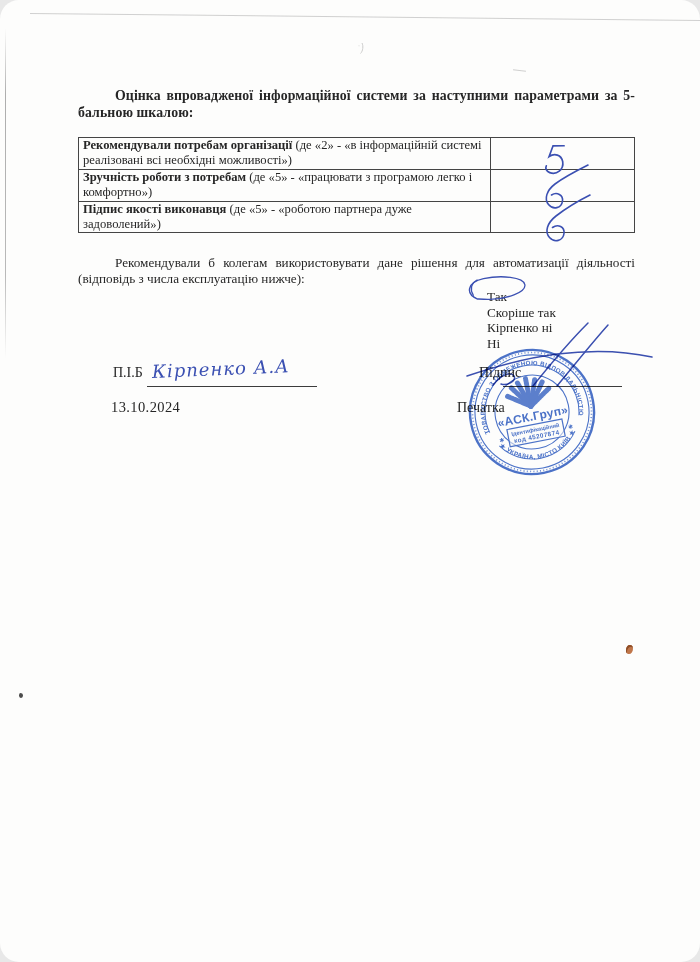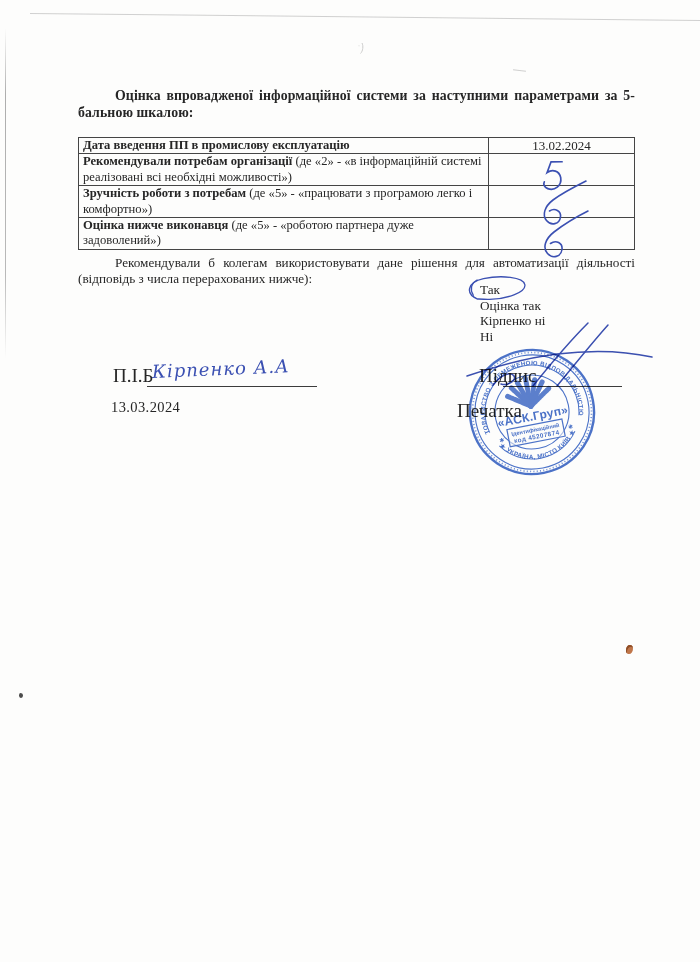--- a/index.html
+++ b/index.html
@@ -1,20 +1,20 @@
 <!DOCTYPE html>
 <html lang="uk"><head>
 <meta charset="utf-8">
 <style>
   html,body{margin:0;padding:0;}
   body{background:#e8e8e8;}
   .page{
     position:relative;width:700px;height:962px;margin:0 auto;
     background:#fdfdfc;overflow:hidden;
-    font-family:"Liberation Serif", serif;color:#262626;
+    font-family:"Liberation Serif", serif;color:#262626;border-radius:19px;
   }
   
   .scan-top-line{position:absolute;left:30px;top:13px;width:672px;height:1px;
     background:#ababab;opacity:.55;transform:rotate(.6deg);transform-origin:left center;}
   .scan-left-line{position:absolute;left:5px;top:28px;width:1px;height:330px;
     background:linear-gradient(to bottom, rgba(150,150,150,0), rgba(140,140,140,.7) 20%, rgba(140,140,140,.6) 75%, rgba(150,150,150,0));}
   .scan-curl{position:absolute;left:356px;top:42px;opacity:.5;}
   .scan-dash{position:absolute;left:513px;top:70px;width:13px;height:1px;background:#9a9a9a;opacity:.45;transform:rotate(7deg);}
   .speck-dark{position:absolute;left:19px;top:693px;width:4px;height:5px;background:#4c4c4c;border-radius:45% 55% 50% 50%;}
   .speck-orange{position:absolute;left:626px;top:645px;width:7px;height:9px;background:#c0764a;border-radius:55% 45% 60% 40%;box-shadow:inset 1px 2px 0 #8f4e27;}
@@ -27,26 +27,26 @@
   table.eval{position:absolute;left:78px;top:137px;width:557px;border-collapse:collapse;
     font-size:12.6px;line-height:15.4px;}
   table.eval td{border:1.4px solid #454545;padding:0 4px;vertical-align:top;}
   td.c-label{width:413px;}
   td.c-value{width:140px;text-align:center;position:relative;font-size:13px;}
   td.c-value svg{position:absolute;left:12px;top:-2px;overflow:visible;}
 
   
   .recommend{position:absolute;left:78px;top:255px;width:557px;margin:0;
     font-size:13.2px;line-height:16.2px;text-align:justify;text-indent:37px;}
-  ul.options{position:absolute;left:479px;top:281px;margin:1px;padding:0;list-style:none;
+  ul.options{position:absolute;left:479px;top:281px;margin:8px;padding:0;list-style:none;
     font-size:13.2px;line-height:15.7px;}
   .option-oval{position:absolute;left:461px;top:274px;overflow:visible;}
 
   
-  .lbl{position:absolute;font-size:19px;}
+  .lbl{position:absolute;font-size:14px;}
   #lbl-name{left:113px;top:365px;}
   #lbl-sign{left:479px;top:365px;}
   #lbl-date{left:111px;top:399px;font-size:14.5px;letter-spacing:.4px;}
   #lbl-stamp{left:457px;top:400px;}
   .uline{position:absolute;height:1px;background:#3c3c3c;}
   #uline-name{left:147px;top:386px;width:170px;}
   #uline-sign{left:503px;top:386px;width:119px;}
   .hand-name{position:absolute;left:152px;top:357px;width:190px;
     font-family:"DejaVu Serif", serif;font-style:italic;font-size:18px;letter-spacing:1px;
     color:#3b50b2;transform:rotate(-2.4deg);white-space:nowrap;}
@@ -71,77 +71,73 @@
   </svg>
   <div class="scan-dash"></div>
   <div class="speck-dark"></div>
   <div class="speck-orange"></div>
 
   <p class="intro">Оцінка впровадженої інформаційної системи за наступними параметрами за 5-бальною шкалою:</p>
 
   <table class="eval">
     <tbody>
       <tr>
-        <td class="c-label"><b>Дата введення ПП в промислову експлуатацію</b><span></span></td>
-        <td class="c-value"><span>13.02.2024</span></td>
-      </tr>
-      <tr>
         <td class="c-label"><b>Рекомендували потребам організації</b><span> (де «2» - «в інформаційній системі реалізовані всі необхідні можливості»)</span></td>
         <td class="c-value">
           <span class="visually-hidden">5</span>
           <svg width="90" height="46" viewBox="0 0 90 46">
             <g class="ink" stroke-width="1.7" transform="rotate(5 52 22)">
               <path d="M60 9 L49 10 L46 21 C51 17 58 18 60 25 C62 33 55 39 48 37 C44.5 36 43 33 44 30.5"></path>
             </g>
           </svg>
         </td>
       </tr>
       <tr>
         <td class="c-label"><b>Зручність роботи з потребам</b><span> (де «5» - «працювати з програмою легко і комфортно»)</span></td>
         <td class="c-value">
           <span class="visually-hidden">5</span>
           <svg width="90" height="46" viewBox="0 0 90 46">
             <path class="ink" stroke-width="1.6" d="M85 -3 C73 3 60 10 52 16 C43.5 22.5 41 31 45.5 36.5 C50 42 58.5 40.5 59.5 33 C60.3 27 54 23.5 48.5 27"></path>
           </svg>
         </td>
       </tr>
       <tr>
-        <td class="c-label"><b>Оцінка нижче виконавця</b><span> (де «5» - «роботою партнера дуже задоволений»)</span></td>
+        <td class="c-label"><b>Підпис якості виконавця</b><span> (де «5» - «роботою партнера дуже задоволений»)</span></td>
         <td class="c-value">
           <span class="visually-hidden">5</span>
           <svg width="90" height="46" viewBox="0 0 90 46">
             <path class="ink" stroke-width="1.6" d="M87 -5 C75 1 62 9 53 16 C44 23 41.5 32 46.5 37.5 C51.5 43 60 41 61 33.5 C61.8 27 55 23.5 49.5 27.5"></path>
           </svg>
         </td>
       </tr>
     </tbody>
   </table>
 
-  <p class="recommend">Рекомендували б колегам використовувати дане рішення для автоматизації діяльності (відповідь з числа перерахованих нижче):</p>
+  <p class="recommend">Рекомендували б колегам використовувати дане рішення для автоматизації діяльності (відповідь з числа експлуатацію нижче):</p>
   <ul class="options">
     <li>Так</li>
-    <li>Оцінка так</li>
+    <li>Скоріше так</li>
     <li>Кірпенко ні</li>
     <li>Ні</li>
   </ul>
   <svg class="option-oval" width="72" height="28" viewBox="0 0 72 28">
     <g class="ink" stroke-width="1.3" transform="rotate(-3 36 14)">
       <path d="M16 24 C4 18 6 7 23 4 C41 1 63 4.5 64 12 C65 19.5 46 25.5 28 25 C21 24.8 14 23.5 16 24"></path>
       <path d="M12 20 C8.5 14 10.5 8 16.5 5"></path>
     </g>
   </svg>
 
   <span class="lbl" id="lbl-name">П.І.Б</span>
   <div class="uline" id="uline-name"></div>
   <span class="hand-name">Кірпенко А.А</span>
 
   <span class="lbl" id="lbl-sign">Підпис</span>
   <div class="uline" id="uline-sign"></div>
 
-  <span class="lbl" id="lbl-date">13.03.2024</span>
+  <span class="lbl" id="lbl-date">13.10.2024</span>
   <span class="lbl" id="lbl-stamp">Печатка</span>
 
   <svg class="stamp" viewBox="0 0 132 132" font-family="&quot;Liberation Sans&quot;, sans-serif">
     <g transform="rotate(-11 66 66)">
       <g fill="none" stroke="#3c67c6">
         <circle cx="66" cy="66" r="62" stroke-width="2.4"></circle>
         <circle cx="66" cy="66" r="59.5" stroke-width="1.7" stroke-dasharray="1.1 2.2" opacity=".75"></circle>
         <circle cx="66" cy="66" r="57" stroke-width="1.1"></circle>
         <circle cx="66" cy="66" r="37" stroke-width="1.1"></circle>
         <path id="arcTop" d="M 20.6 78.2 A 47 47 0 1 1 111.4 78.2"></path>

